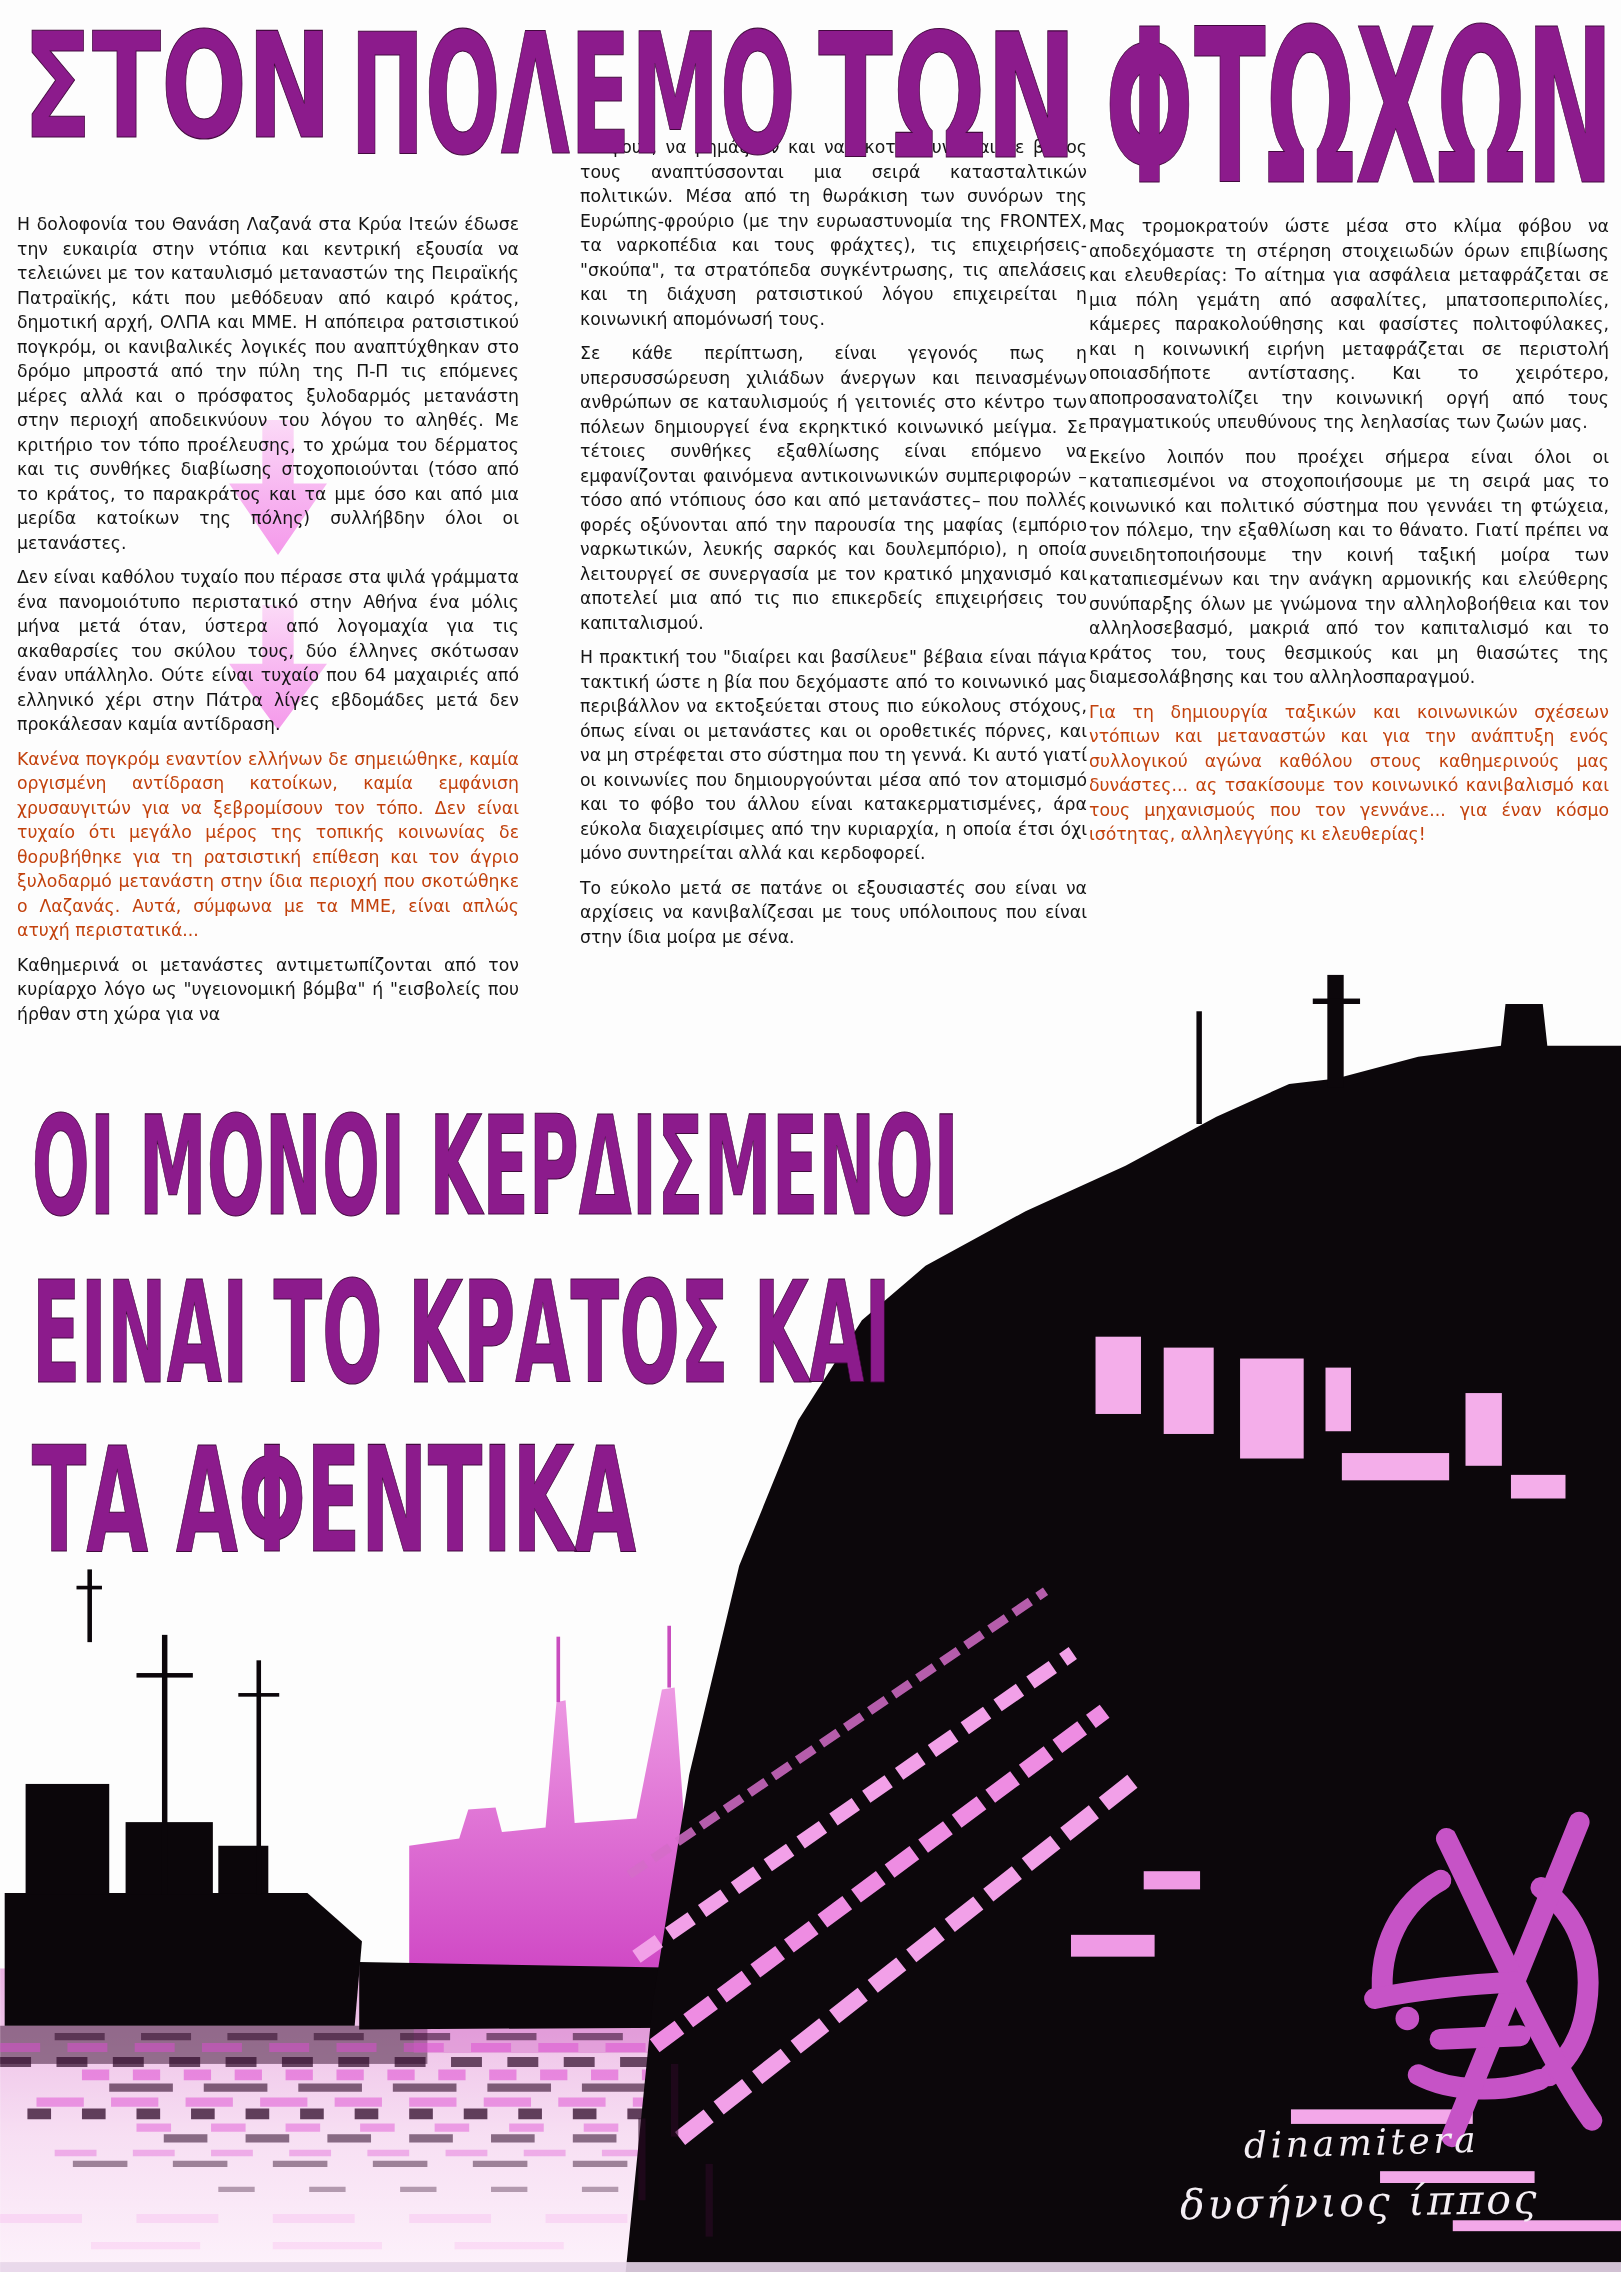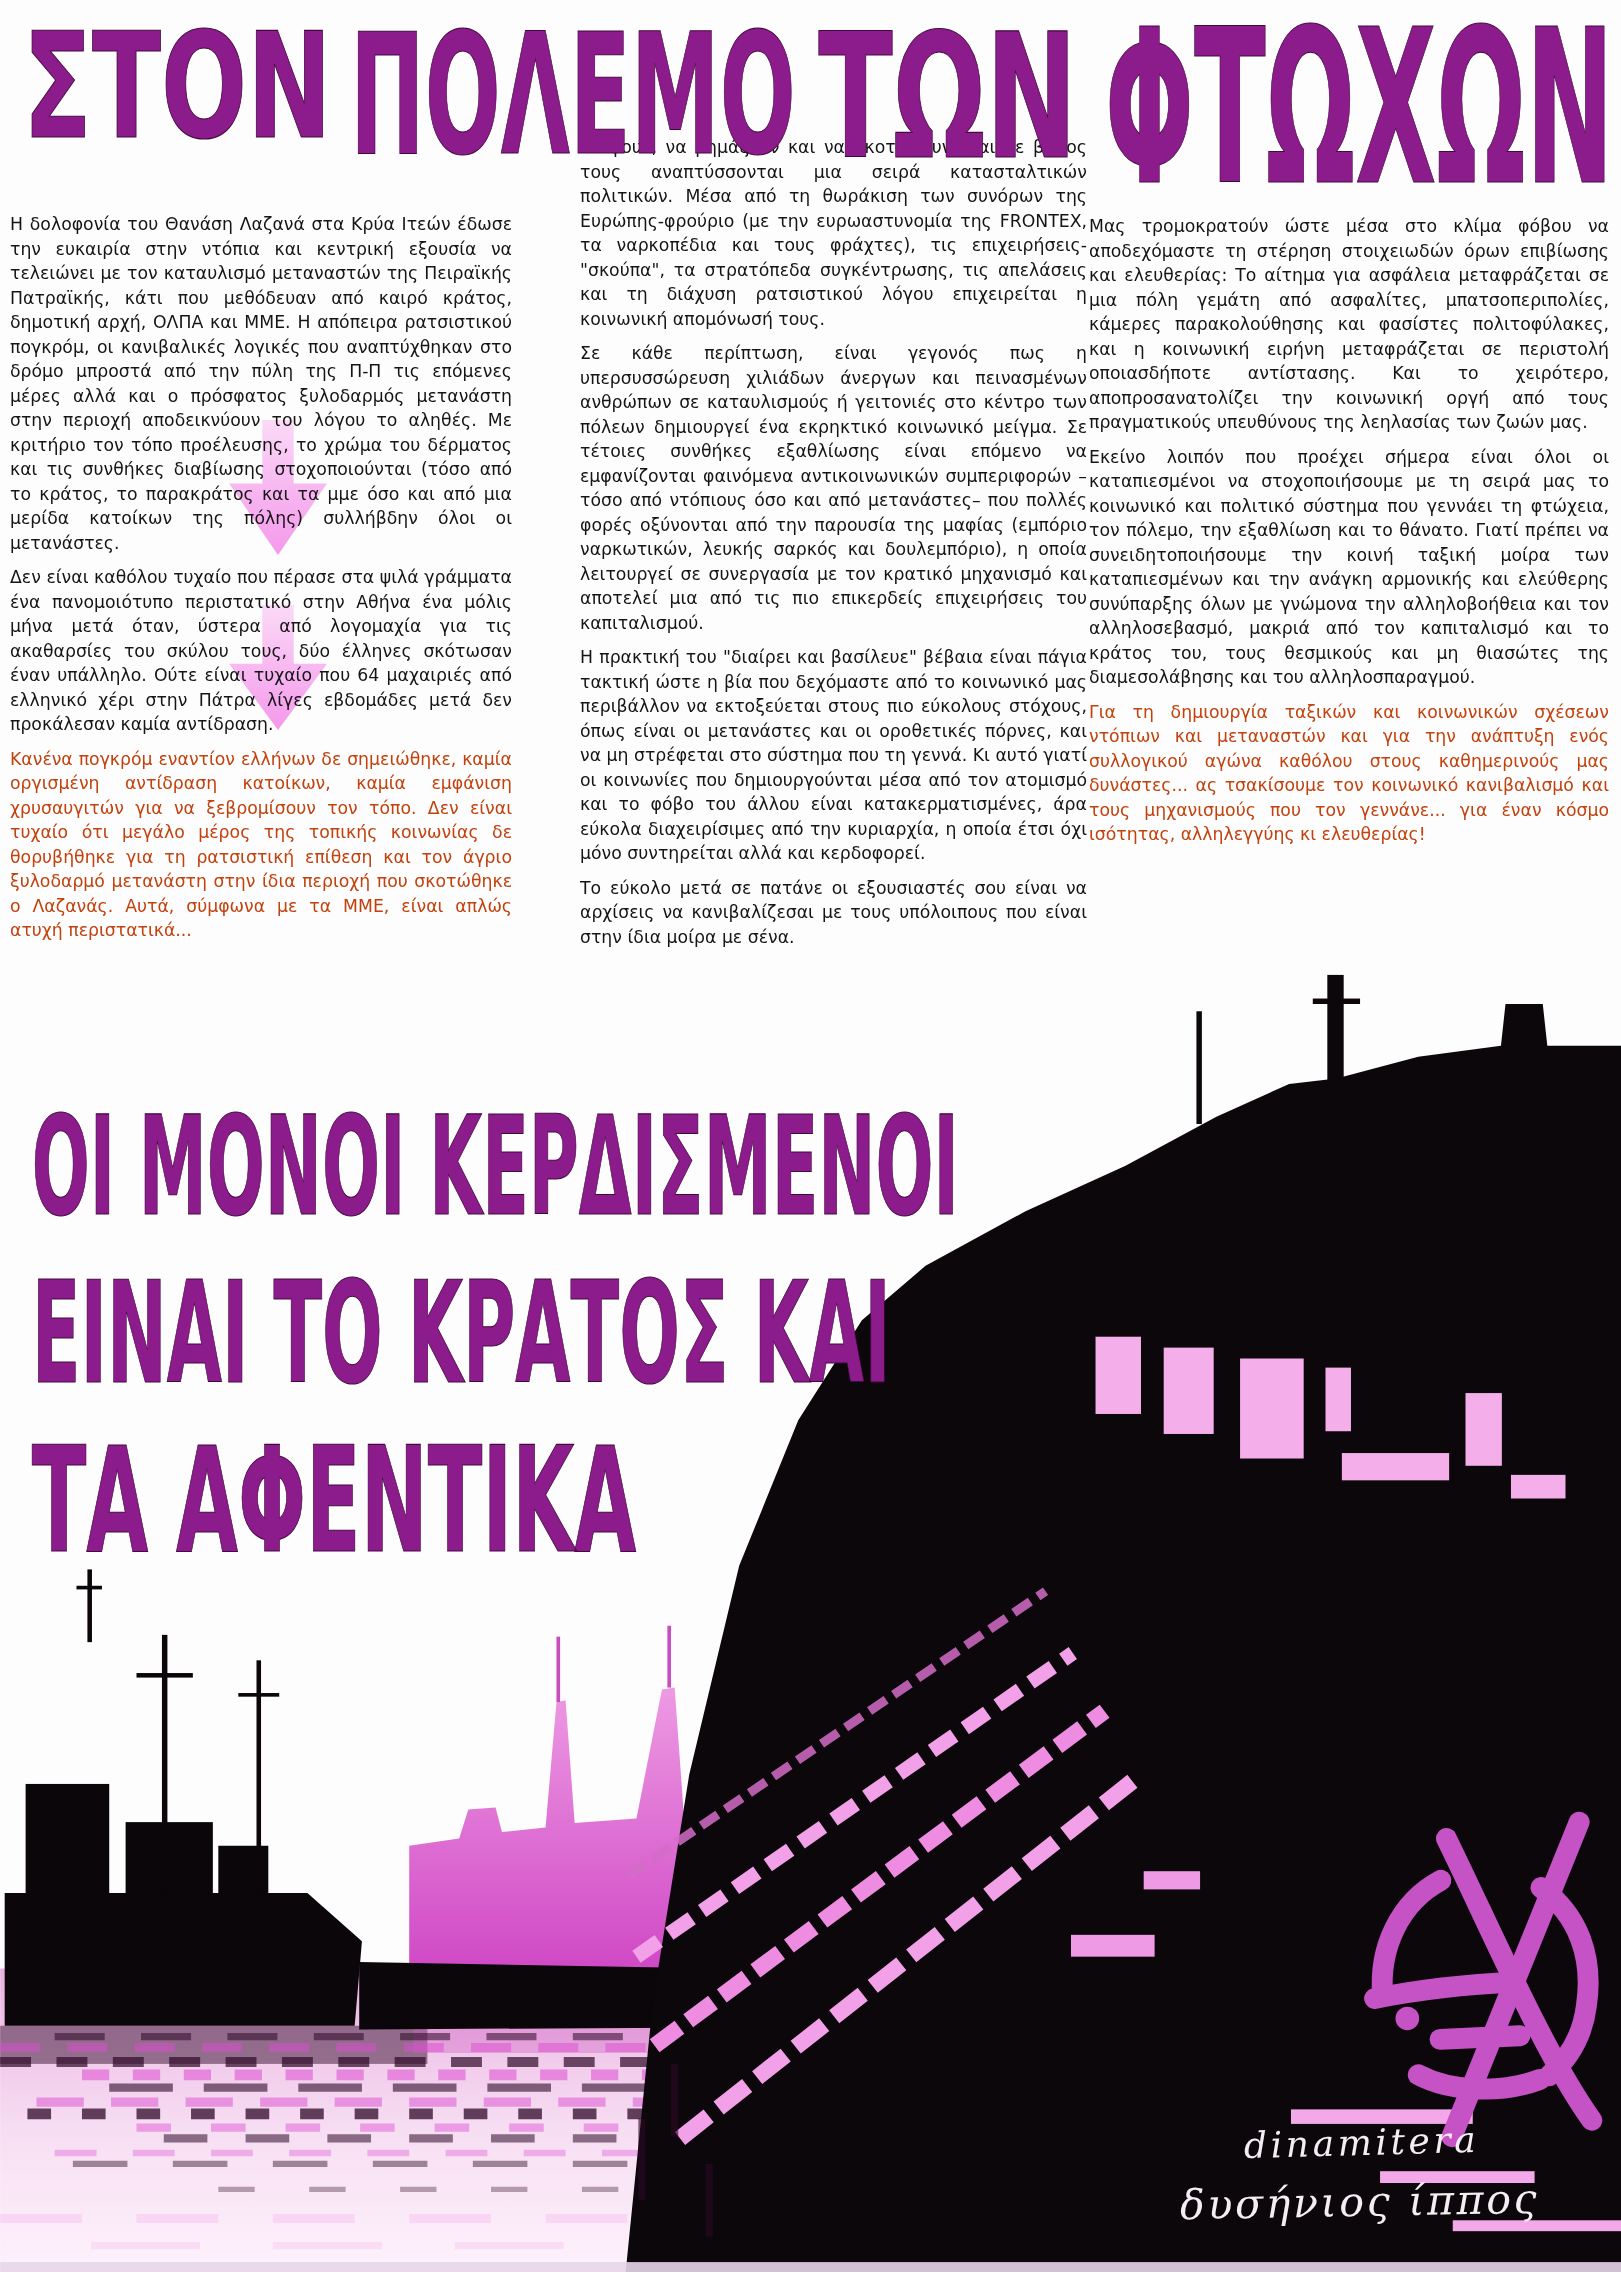--- a/index.html
+++ b/index.html
@@ -21,21 +21,21 @@
   }
   
   .col{
     position:absolute;
     z-index:2;
     font-size:17.3px;line-height:24.5px;
     text-align:justify;
     color:#151515;
   }
   .col p{margin:0 0 10px 0;}
-  .col1{left:10px;top:212px;width:502px;}
+  .col1{left:17px;top:212px;width:502px;}
   .col2{left:580px;top:135px;width:507px;}
   .col3{left:1089px;top:214px;width:520px;}
   .purple{color:#c2410c;}
   
   .arrow{
     position:absolute;z-index:1;
     clip-path:polygon(34% 0,66% 0,66% 47%,100% 47%,50% 100%,0 47%,34% 47%);
     background:linear-gradient(180deg,#fbd4f6 0%,#f6a8ee 55%,#f387e7 100%);
     opacity:.85;
   }
@@ -66,20 +66,21 @@
     <text x="1215" y="200" font-size="235" textLength="560" lengthAdjust="spacingAndGlyphs" fill="#8c1b8c">ΦΤΩΧΩΝ</text>
   </svg>
 
   <div class="arrow arrow1"></div>
   <div class="arrow arrow2"></div>
 
   <div class="col col1">
     <p>Η δολοφονία του Θανάση Λαζανά στα Κρύα Ιτεών έδωσε την ευκαιρία στην ντόπια και κεντρική εξουσία να τελειώνει με τον καταυλισμό μεταναστών της Πειραϊκής Πατραϊκής, κάτι που μεθόδευαν από καιρό κράτος, δημοτική αρχή, ΟΛΠΑ και ΜΜΕ. Η απόπειρα ρατσιστικού πογκρόμ, οι κανιβαλικές λογικές που αναπτύχθηκαν στο δρόμο μπροστά από την πύλη της Π-Π τις επόμενες μέρες αλλά και ο πρόσφατος ξυλοδαρμός μετανάστη στην περιοχή αποδεικνύουν του λόγου το αληθές. Με κριτήριο τον τόπο προέλευσης, το χρώμα του δέρματος και τις συνθήκες διαβίωσης στοχοποιούνται (τόσο από το κράτος, το παρακράτος και τα μμε όσο και από μια μερίδα κατοίκων της πόλης) συλλήβδην όλοι οι μετανάστες.</p>
     <p>Δεν είναι καθόλου τυχαίο που πέρασε στα ψιλά γράμματα ένα πανομοιότυπο περιστατικό στην Αθήνα ένα μόλις μήνα μετά όταν, ύστερα από λογομαχία για τις ακαθαρσίες του σκύλου τους, δύο έλληνες σκότωσαν έναν υπάλληλο. Ούτε είναι τυχαίο που 64 μαχαιριές από ελληνικό χέρι στην Πάτρα λίγες εβδομάδες μετά δεν προκάλεσαν καμία αντίδραση.</p>
     <p class="purple">Κανένα πογκρόμ εναντίον ελλήνων δε σημειώθηκε, καμία οργισμένη αντίδραση κατοίκων, καμία εμφάνιση χρυσαυγιτών για να ξεβρομίσουν τον τόπο. Δεν είναι τυχαίο ότι μεγάλο μέρος της τοπικής κοινωνίας δε θορυβήθηκε για τη ρατσιστική επίθεση και τον άγριο ξυλοδαρμό μετανάστη στην ίδια περιοχή που σκοτώθηκε ο Λαζανάς. Αυτά, σύμφωνα με τα ΜΜΕ, είναι απλώς ατυχή περιστατικά...</p>
+    <p>Καθημερινά οι μετανάστες αντιμετωπίζονται από τον κυρίαρχο λόγο ως "υγειονομική βόμβα" ή "εισβολείς που ήρθαν στη χώρα για να</p>
   </div>
 
   <div class="col col2">
     <p>κλέψουν, να ρημάξουν και να σκοτώσουν" και σε βάρος τους αναπτύσσονται μια σειρά κατασταλτικών πολιτικών. Μέσα από τη θωράκιση των συνόρων της Ευρώπης-φρούριο (με την ευρωαστυνομία της FRONTEX, τα ναρκοπέδια και τους φράχτες), τις επιχειρήσεις-"σκούπα", τα στρατόπεδα συγκέντρωσης, τις απελάσεις και τη διάχυση ρατσιστικού λόγου επιχειρείται η κοινωνική απομόνωσή τους.</p>
     <p>Σε κάθε περίπτωση, είναι γεγονός πως η υπερσυσσώρευση χιλιάδων άνεργων και πεινασμένων ανθρώπων σε καταυλισμούς ή γειτονιές στο κέντρο των πόλεων δημιουργεί ένα εκρηκτικό κοινωνικό μείγμα. Σε τέτοιες συνθήκες εξαθλίωσης είναι επόμενο να εμφανίζονται φαινόμενα αντικοινωνικών συμπεριφορών –τόσο από ντόπιους όσο και από μετανάστες– που πολλές φορές οξύνονται από την παρουσία της μαφίας (εμπόριο ναρκωτικών, λευκής σαρκός και δουλεμπόριο), η οποία λειτουργεί σε συνεργασία με τον κρατικό μηχανισμό και αποτελεί μια από τις πιο επικερδείς επιχειρήσεις του καπιταλισμού.</p>
     <p>Η πρακτική του "διαίρει και βασίλευε" βέβαια είναι πάγια τακτική ώστε η βία που δεχόμαστε από το κοινωνικό μας περιβάλλον να εκτοξεύεται στους πιο εύκολους στόχους, όπως είναι οι μετανάστες και οι οροθετικές πόρνες, και να μη στρέφεται στο σύστημα που τη γεννά. Κι αυτό γιατί οι κοινωνίες που δημιουργούνται μέσα από τον ατομισμό και το φόβο του άλλου είναι κατακερματισμένες, άρα εύκολα διαχειρίσιμες από την κυριαρχία, η οποία έτσι όχι μόνο συντηρείται αλλά και κερδοφορεί.</p>
     <p>Το εύκολο μετά σε πατάνε οι εξουσιαστές σου είναι να αρχίσεις να κανιβαλίζεσαι με τους υπόλοιπους που είναι στην ίδια μοίρα με σένα.</p>
   </div>
 
   <div class="col col3">

